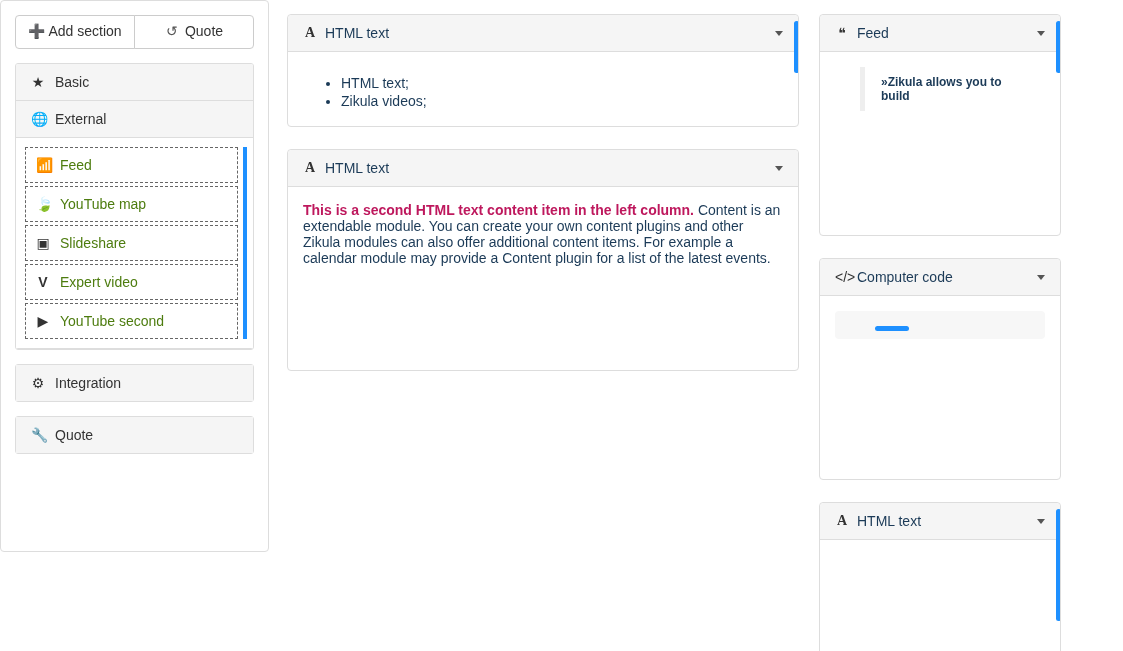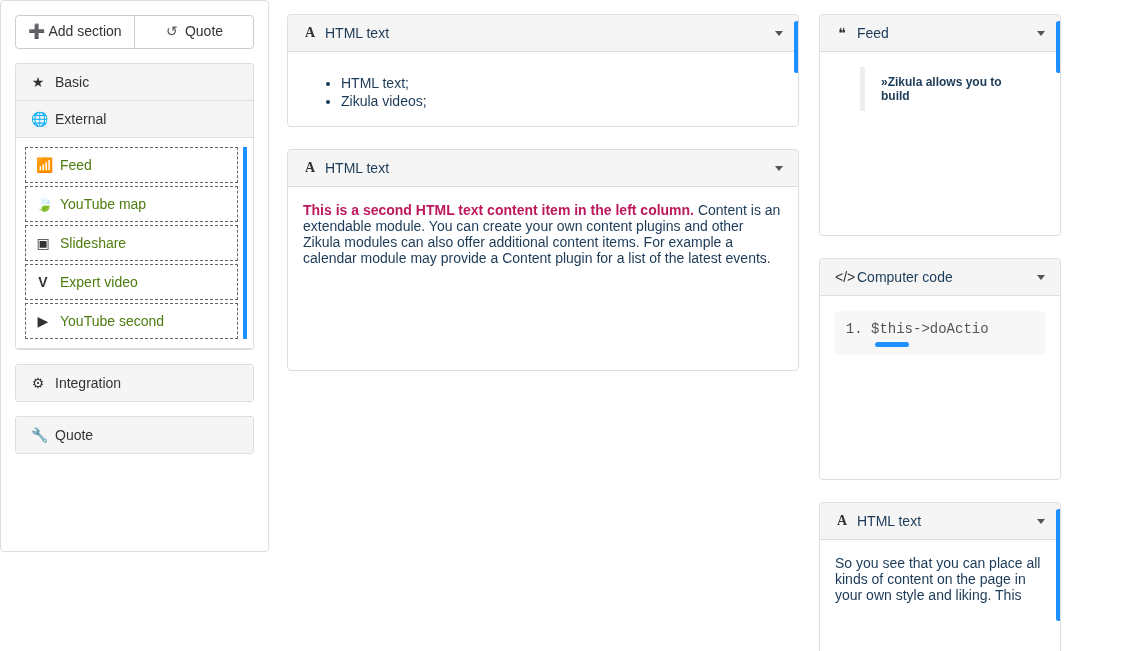--- a/index.html
+++ b/index.html
@@ -296,35 +296,29 @@
       </div>
 
       <div class="panel" style="height:222px;">
         <div class="panel-head">
           <span class="ico ico-dark">&lt;/&gt;</span>
           <span class="title">Computer code</span>
           <span class="caret"></span>
         </div>
         <div class="panel-body">
           <div class="code-block">
-            <ol>
-              <li>$this-&gt;doActio</li>
-            </ol>
             <div class="hl"></div>
           </div>
         </div>
       </div>
 
       <div class="panel clip" style="height:170px;">
         <div class="rail" style="height:112px;"></div>
         <div class="panel-head">
           <span class="ico ico-dark ico-font">A</span>
           <span class="title">HTML text</span>
           <span class="caret"></span>
         </div>
-        <div class="panel-body">
-          <span>So you see that you can place all kinds of content on the page in your own style and liking. This</span>
-        </div>
       </div>
 
     </div>
   </main>
 </div>
 
 </body></html>

